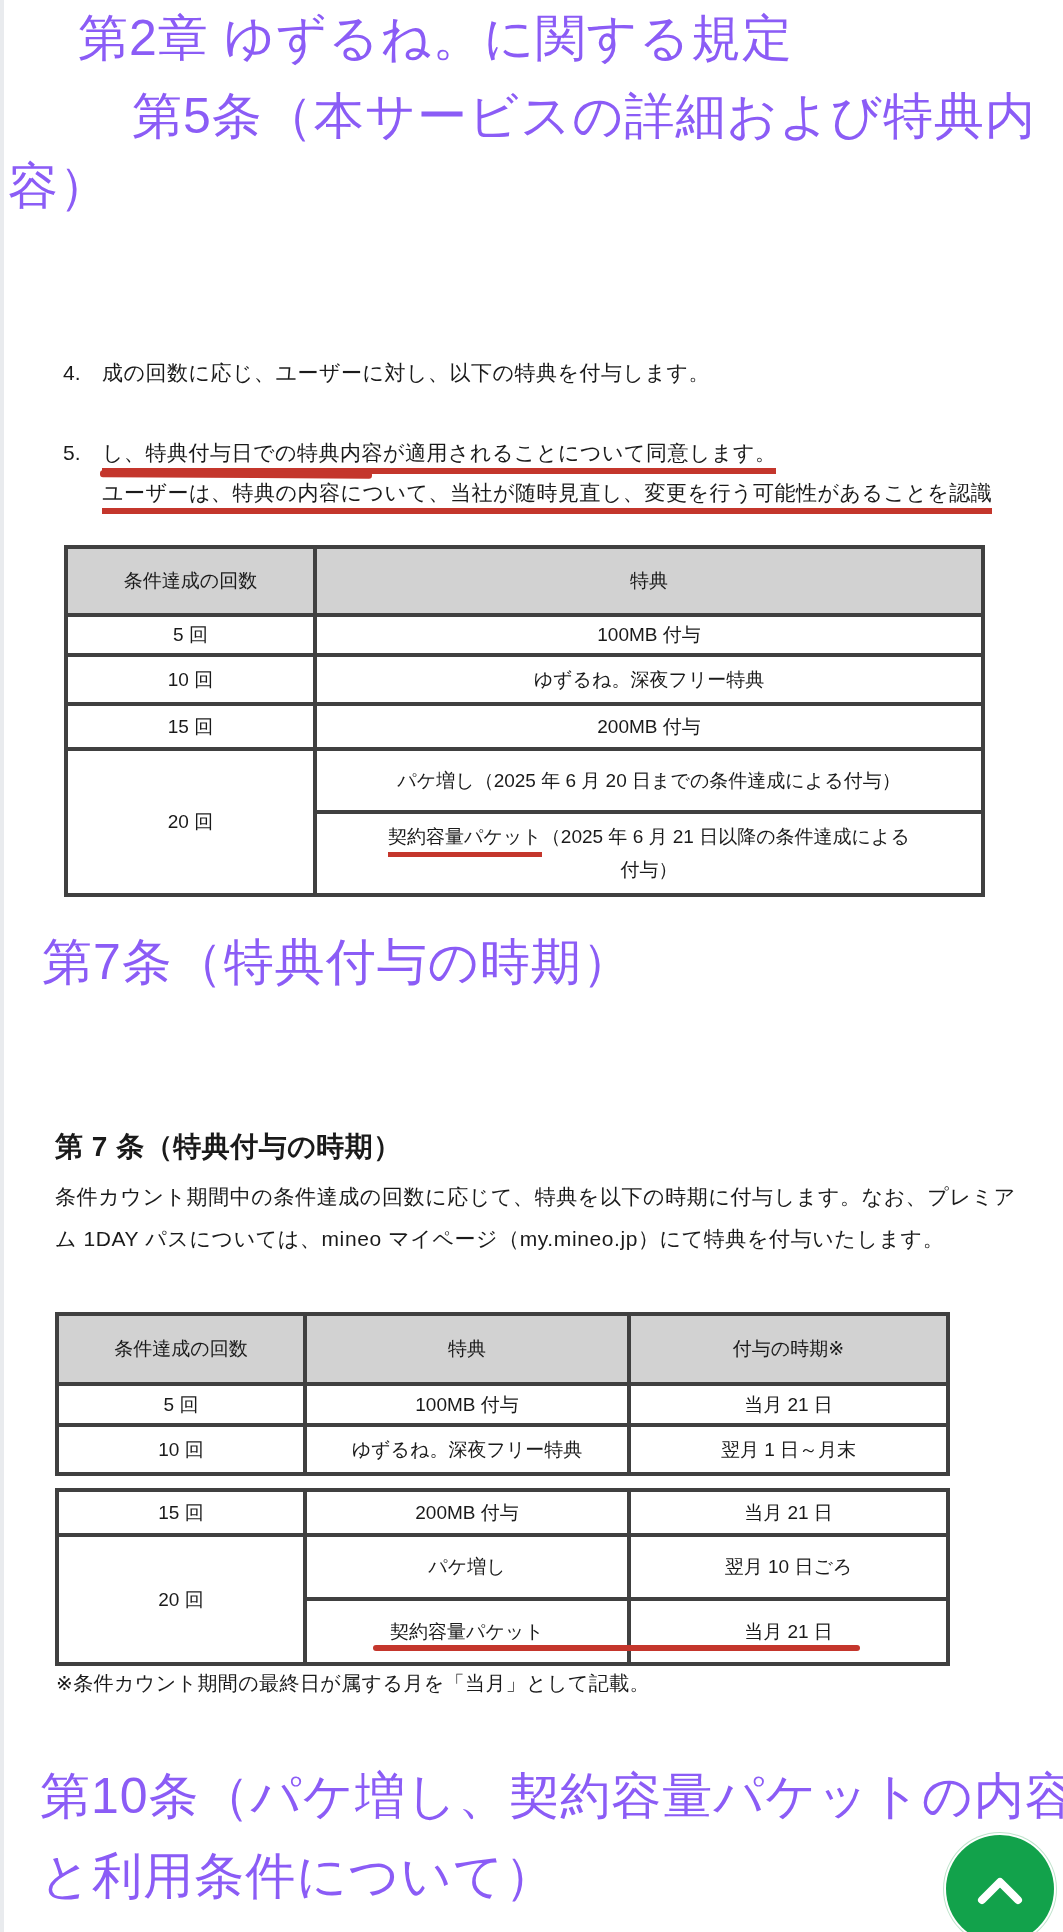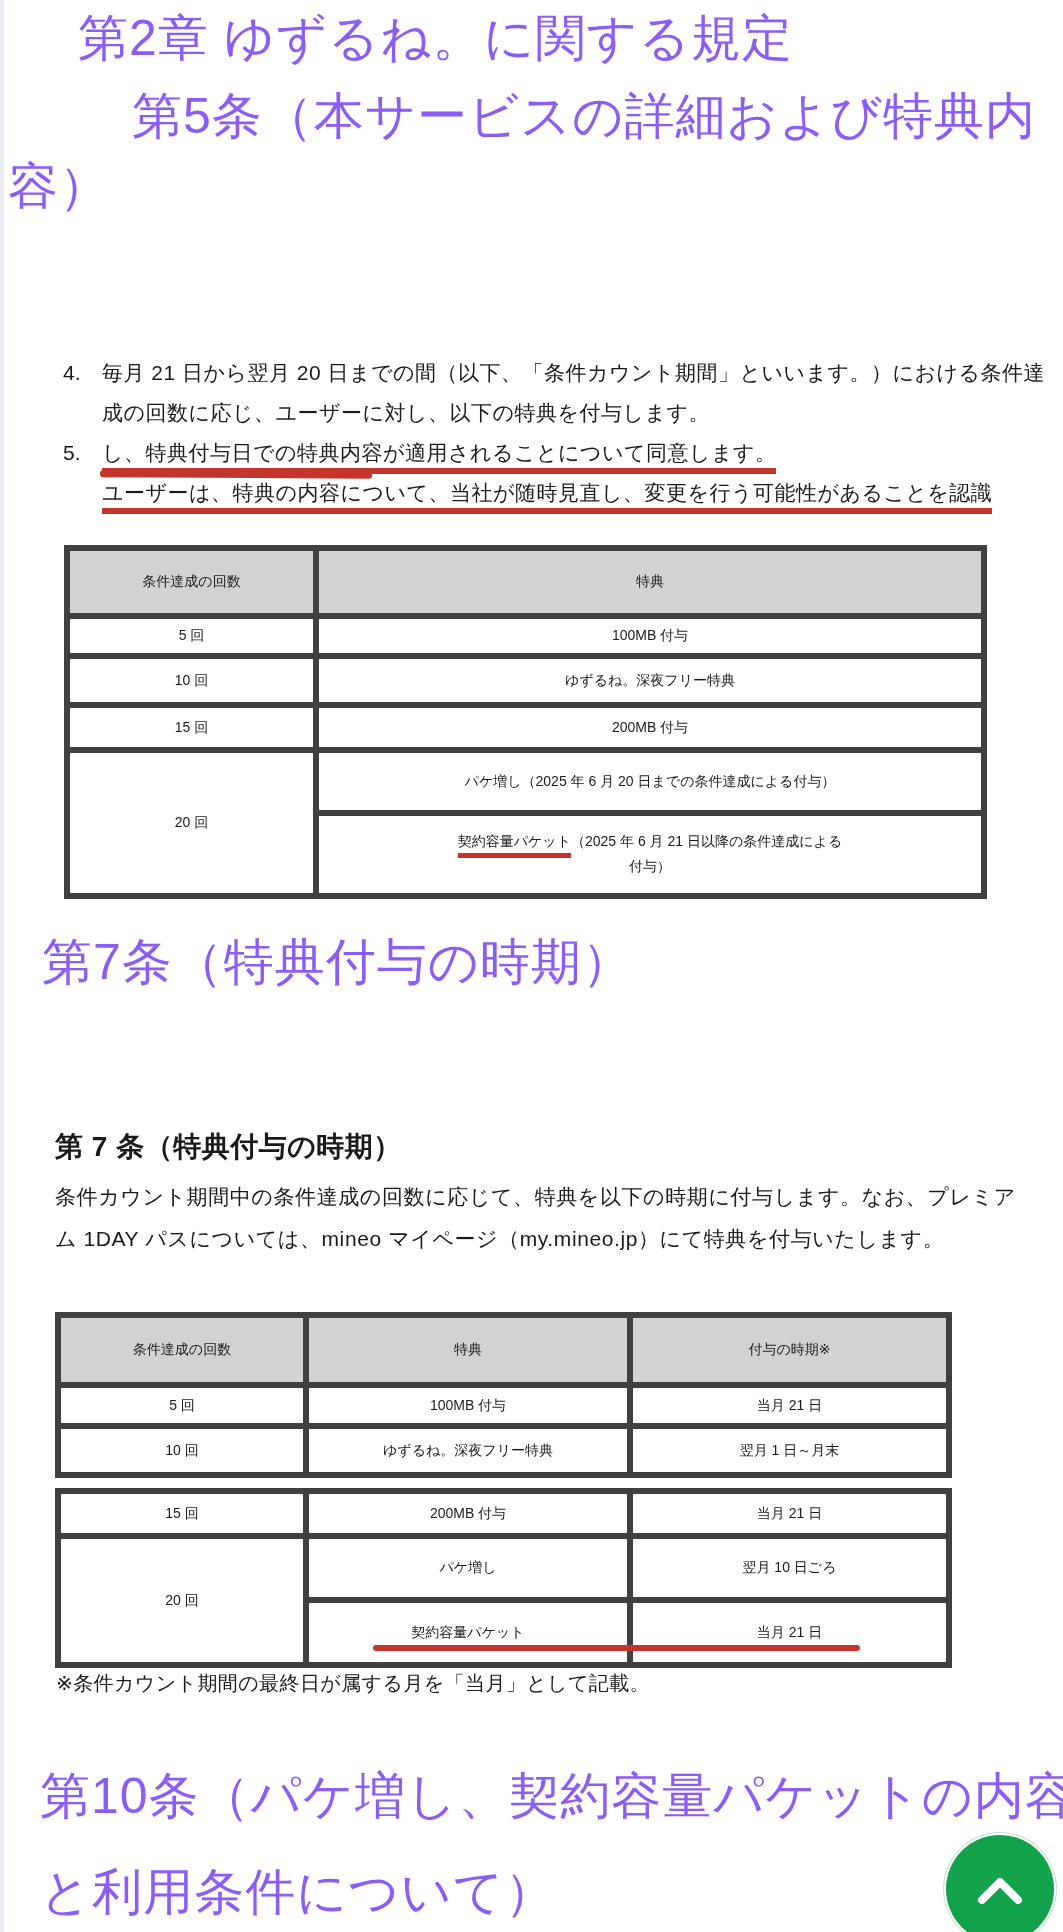--- a/index.html
+++ b/index.html
@@ -14,39 +14,39 @@
   
   .bighead{
     color:#8b5cf6;font-size:50px;line-height:64px;font-weight:400;
     letter-spacing:1px;white-space:nowrap;
   }
   .h-chapter2{left:78px;top:6px;}
   .h-a5l1{left:132px;top:84px;}
   .h-a5l2{left:8px;top:154px;}
   .h-a7{left:42px;top:930px;}
   .h-a10l1{left:40px;top:1764px;}
-  .h-a10l2{left:40px;top:1844px;margin-top:16px;}
+  .h-a10l2{left:40px;top:1844px;}
 
   
   .scan-text{color:#1a1a1a;}
   .li{left:63px;width:960px;}
   .li .num{position:absolute;left:0;top:0;font-size:21px;line-height:39px;}
   .li .ltext{margin-left:39px;}
   .li .line{height:40px;line-height:39px;font-size:21px;letter-spacing:.5px;white-space:nowrap;}
   .li4{top:353px;}
   .li5{top:433px;}
   .ul-red{display:inline-block;border-bottom:6px solid #c4362c;padding-bottom:3px;line-height:24px;}
   .ul-red-s{display:inline-block;border-bottom:5px solid #c4362c;padding-bottom:2px;}
   .red-bar2{left:100px;top:471px;width:272px;height:7px;background:#c4362c;transform:rotate(.3deg);border-radius:3px;}
   .red-bar-long{left:373px;top:1645px;width:487px;height:6px;background:#c4362c;border-radius:3px;}
 
   
   table.scan-table{border-collapse:collapse;table-layout:fixed;color:#1a1a1a;}
   table.scan-table th,table.scan-table td{
-    border:6px solid #404040;font-size:14px;font-weight:400;
+    border:4px solid #404040;font-size:19px;font-weight:400;
     text-align:center;vertical-align:middle;padding:0 6px;overflow:hidden;
   }
   table.scan-table th{background:#d2d2d2;}
   td.lcell{text-align:left;padding-left:12px;}
   .t1{left:64px;top:545px;width:917px;}
   .t2a{left:55px;top:1312px;width:891px;}
   .t2b{left:55px;top:1488px;width:891px;}
   .t2b td{border-top-width:2px;}
 
   .doc2-title{left:55px;top:1128px;font-size:28px;font-weight:700;letter-spacing:.5px;white-space:nowrap;}
@@ -68,21 +68,20 @@
 
 <div class="abs edge-strip"></div>
 
 <div class="abs bighead h-chapter2">第2章 ゆずるね。に関する規定</div>
 <div class="abs bighead h-a5l1">第5条（本サービスの詳細および特典内</div>
 <div class="abs bighead h-a5l2">容）</div>
 
 <div class="abs li li4 scan-text">
   <span class="num">4.</span>
   <div class="ltext">
-    <div class="line">毎月 21 日から翌月 20 日までの間（以下、「条件カウント期間」といいます。）における条件達</div>
     <div class="line">成の回数に応じ、ユーザーに対し、以下の特典を付与します。</div>
   </div>
 </div>
 
 <div class="abs li li5 scan-text">
   <span class="num">5.</span>
   <div class="ltext">
     <div class="line"><span class="ul-red">し、特典付与日での特典内容が適用されることについて同意します。</span></div>
     <div class="line"><span class="ul-red">ユーザーは、特典の内容について、当社が随時見直し、変更を行う可能性があることを認識</span></div>
   </div>

